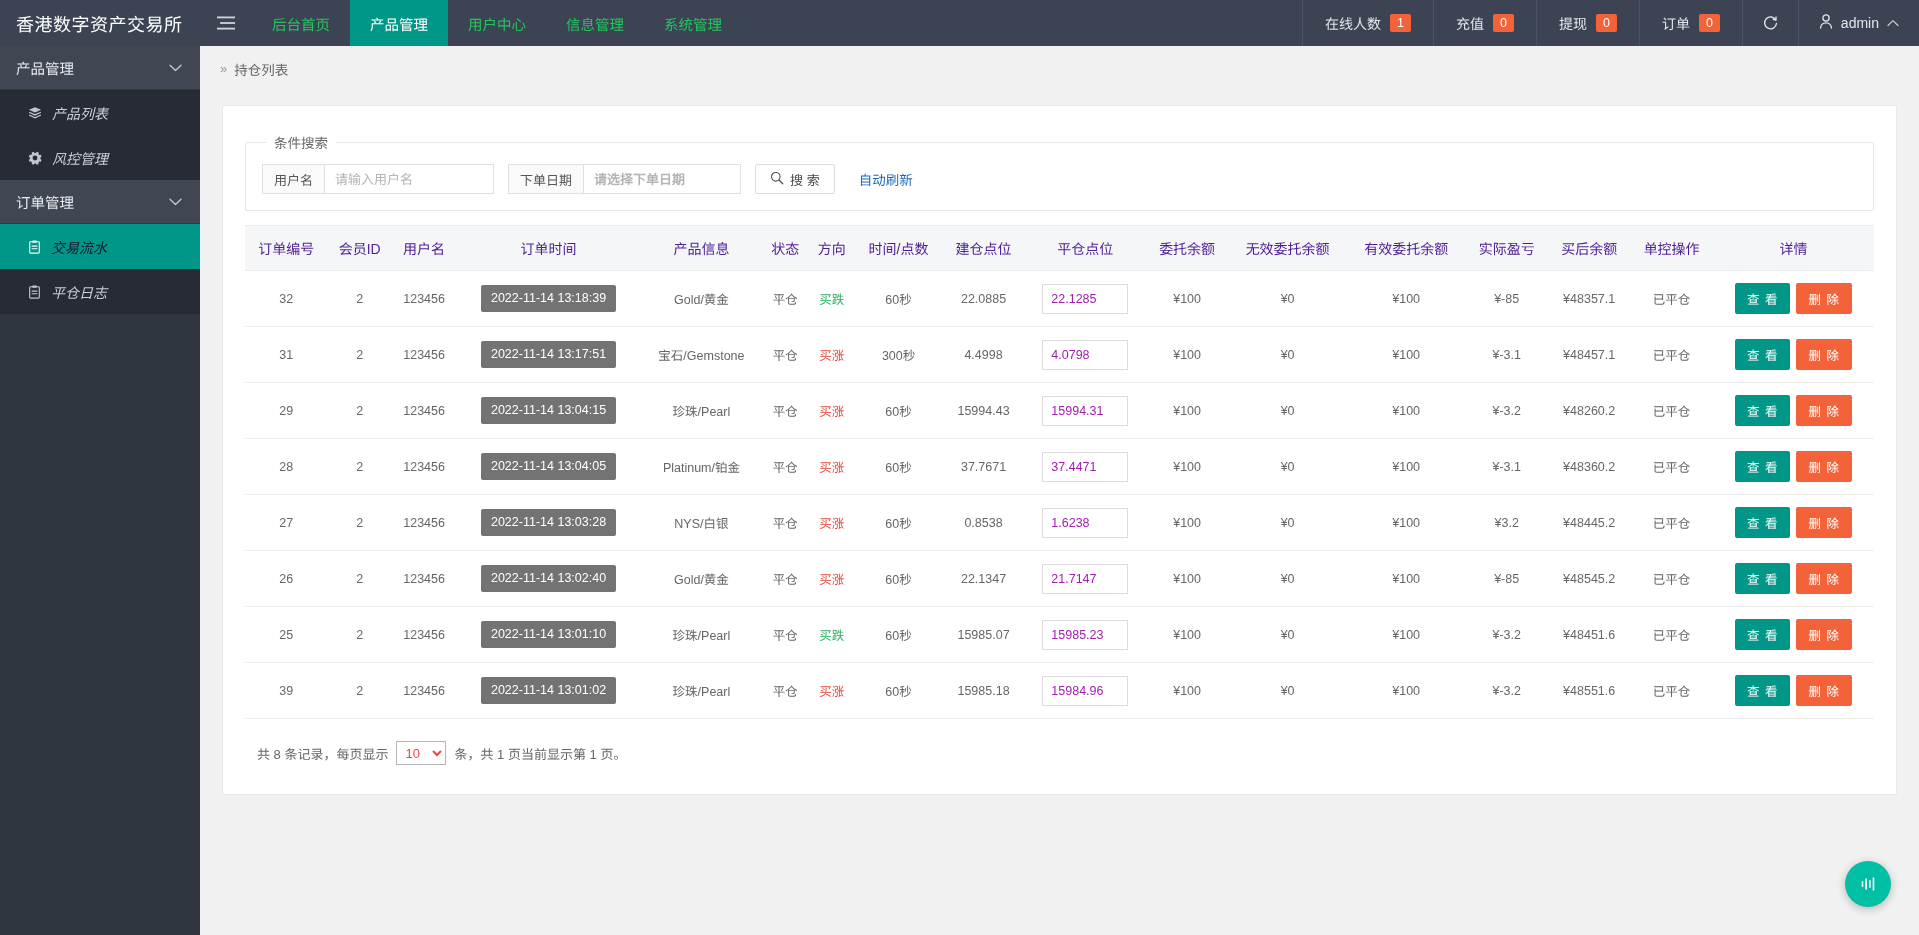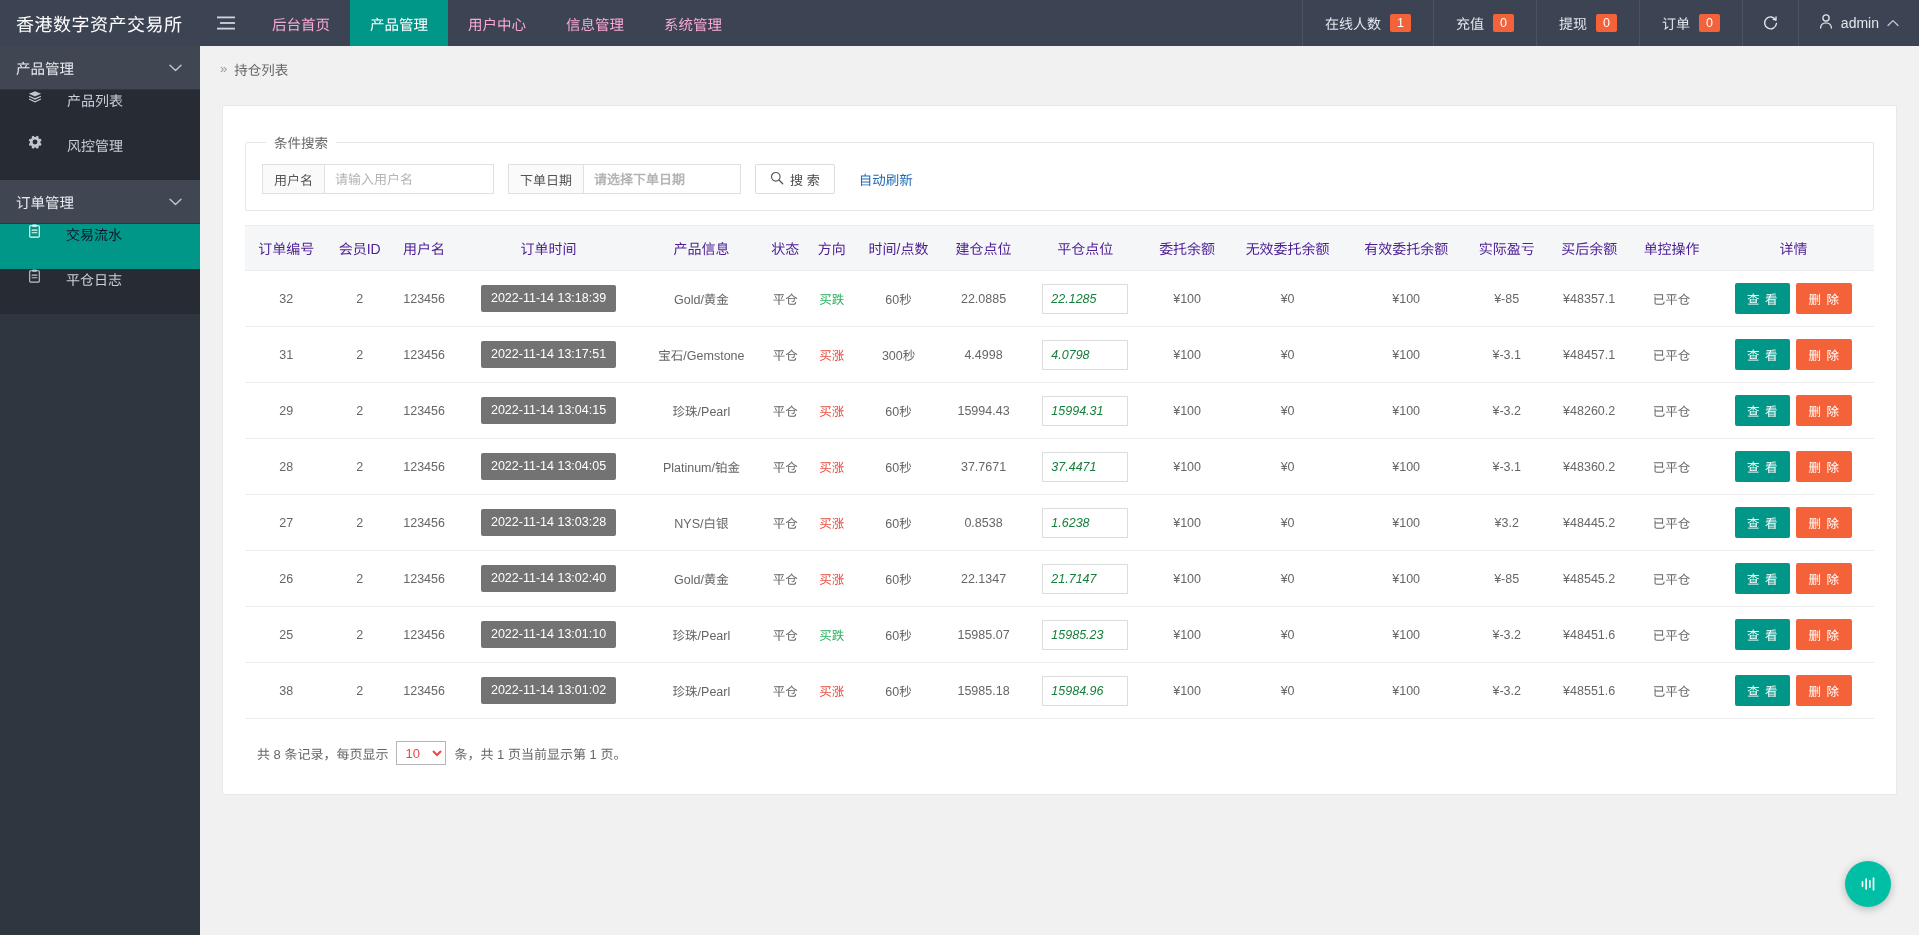--- a/index.html
+++ b/index.html
@@ -36,21 +36,21 @@
   .hamburger {
     width: 52px;
     display: flex; align-items: center; justify-content: center;
     font-size: 17px; color: #cfd4dd; cursor: pointer;
   }
   .nav-items { display: flex; align-items: stretch; }
   .nav-item {
     display: flex; align-items: center;
     padding: 0 20px;
     font-size: 14.5px;
-    color: #f9a8d4;
+    color: #22c55e;
     cursor: pointer;
     white-space: nowrap;
   }
   .nav-item.active { background: #009688; color: #fff; }
   .nav-spacer { flex: 1; }
   .nav-right { display: flex; align-items: stretch; }
   .nav-stat {
     display: flex; align-items: center; gap: 9px;
     padding: 0 22px;
     font-size: 14px; color: #e3e6eb;
@@ -103,25 +103,26 @@
     background: #404753;
     cursor: pointer;
     border-bottom: 1px solid #2f3640;
   }
   .side-group .chev { font-size: 12px; color: #c0c6d0; }
   .side-sub {
     background: #272c34;
   }
   .side-item {
     height: 45px;
-    display: flex; align-items: flex-start; gap: 25px;
+    display: flex; align-items: center; gap: 10px;
     padding-left: 28px;
     font-size: 14px;
     color: #c9ced7;
     cursor: pointer;
+    font-style: italic;
   }
   .side-item.active { background: #009688; color: #0f172a; }
   .side-item .s-ico { font-size: 13px; opacity: .95; display:inline-flex; }
 
   
   .main {
     flex: 1;
     background: #f1f1f1;
     overflow: hidden;
     position: relative;
@@ -242,27 +243,26 @@
   .dir-up { color: #e54d42; }
   .dir-down { color: #2eae5f; }
   .money-red { color: #e54d42; }
   .money-green { color: #128a3c; }
   .status-closed { color: #e54d42; }
   .cell-input {
     width: 86px;
     height: 30px;
     border: 1px solid #dcdcdc;
     font-size: 12.5px;
-    color: #15803d;
+    color: #a21caf;
     padding: 0 8px;
     outline: none;
     font-family: inherit;
     background: #fff;
     text-align: left;
-    font-style: italic;
   }
   .btn-view, .btn-del {
     display: inline-block;
     border: none;
     border-radius: 2px;
     color: #fff;
     font-size: 12.5px;
     padding: 6px 12px;
     cursor: pointer;
     font-family: inherit;
@@ -625,21 +625,21 @@
                 <td><input class="cell-input" type="text" value="15985.23" style=""></td>
                 <td class="money-red">¥100</td>
                 <td class="money-red">¥0</td>
                 <td class="money-red">¥100</td>
                 <td class="money-green">¥-3.2</td>
                 <td class="money-red">¥48451.6</td>
                 <td class="status-closed">已平仓</td>
                 <td><button class="btn-view">查 看</button><button class="btn-del">删 除</button></td>
               </tr>
               <tr>
-                <td>38</td>
+                <td>39</td>
                 <td>2</td>
                 <td>123456</td>
                 <td><span class="tag-time">2022-11-14 13:01:02</span></td>
                 <td>珍珠/Pearl</td>
                 <td>平仓</td>
                 <td><span class="dir-up">买涨</span></td>
                 <td>60秒</td>
                 <td>15985.18</td>
                 <td><input class="cell-input" type="text" value="15984.96" style=""></td>
                 <td class="money-red">¥100</td>

